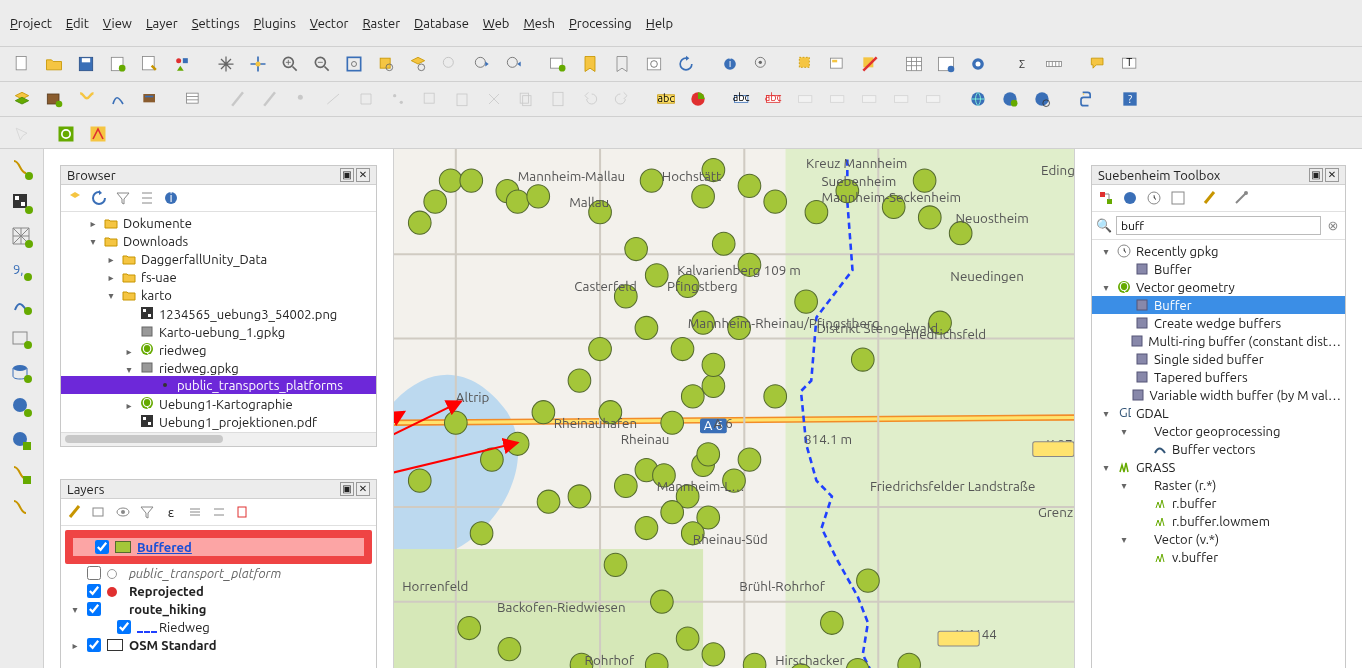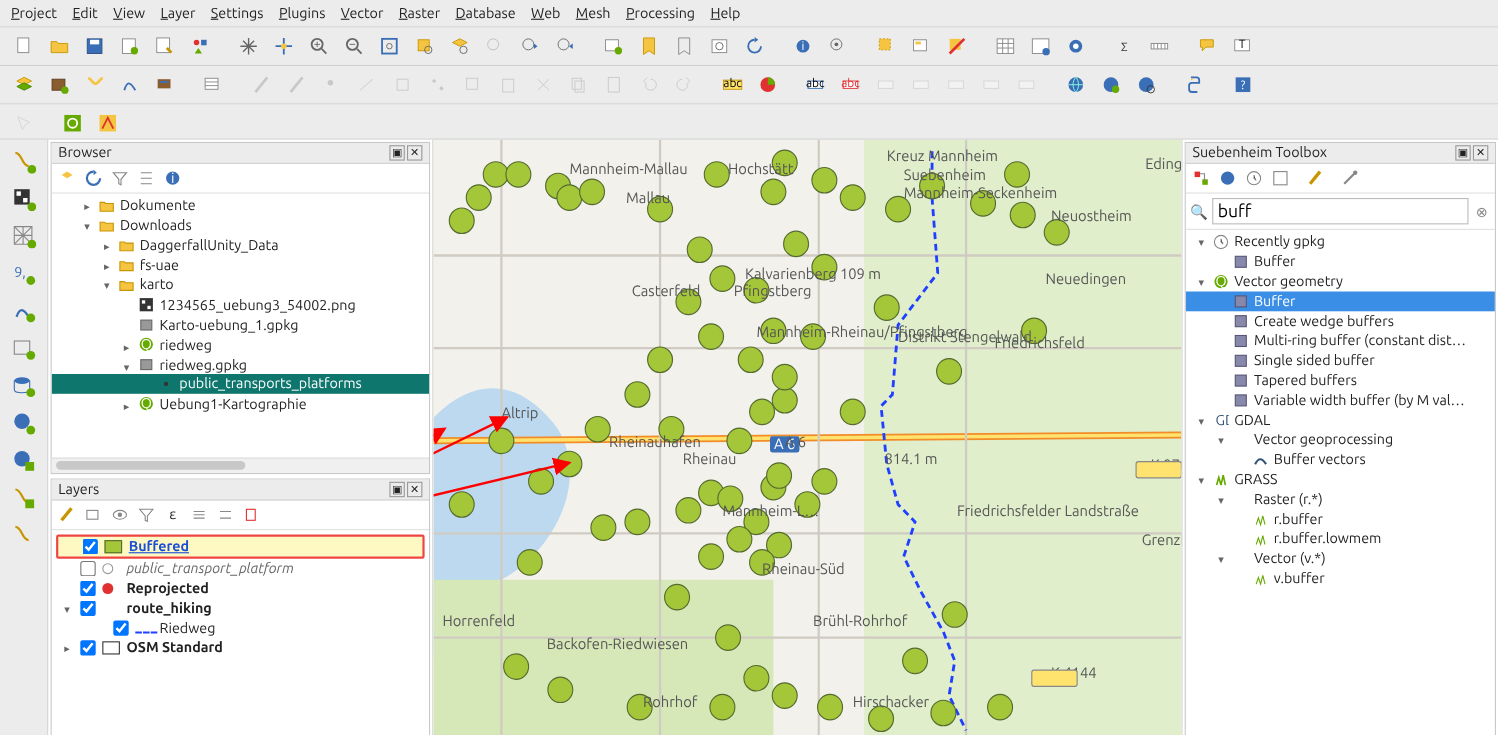--- a/index.html
+++ b/index.html
@@ -1,78 +1,78 @@
 <!DOCTYPE html>
 <html><head>
 <meta charset="utf-8">
 <style>
 * { box-sizing: border-box; margin: 0; padding: 0; font-family: "Ubuntu", "Liberation Sans", Arial, sans-serif; font-size: 13px; }
 body { background: #f0f0f0; color: #222; user-select: none; }
 
 
-.menubar { display: flex; gap: 14px; padding: 5px 10px; background: #ececec; border-bottom: 1px solid #d0d0d0; }
+.menubar { display: flex; gap: 14px; padding: 16px 10px; background: #ececec; border-bottom: 1px solid #d0d0d0; }
 .menubar span { cursor: pointer; }
 .menubar span u { text-decoration: underline; }
 
 
 .toolbar { display: flex; align-items: center; gap: 4px; padding: 3px 8px; background: #ececec; border-bottom: 1px solid #d0d0d0; flex-wrap: wrap; }
 .toolbar .tbtn { width: 28px; height: 28px; display: flex; align-items: center; justify-content: center; border: 1px solid transparent; border-radius: 3px; cursor: pointer; }
 .toolbar .sep { width: 8px; }
 .toolbar .tbtn svg { width: 20px; height: 20px; }
 .toolbar .tbtn.disabled { opacity: 0.35; }
 
 .workspace { display: flex; height: 558px; }
 
 
 .leftcol { width: 44px; background: #ececec; border-right: 1px solid #d0d0d0; padding-top: 6px; display: flex; flex-direction: column; align-items: center; gap: 6px; }
 .leftcol .i { width: 28px; height: 28px; display:flex; align-items:center; justify-content:center; }
 
 
 .panelcol { width: 350px; display: flex; flex-direction: column; background: #fff; border-right: 1px solid #d0d0d0; }
-.panel { border: 1px solid #c8c8c8; margin: 2px; display:flex; flex-direction:column; }
+.panel { border: 1px solid #c8c8c8; margin: 16px; display:flex; flex-direction:column; }
 .panel .titlebar { display:flex; align-items:center; justify-content:space-between; background:#ececec; border-bottom:1px solid #d0d0d0; padding:2px 6px; font-size:12px; }
 .panel .titlebar .ctrls { display:flex; gap:2px; }
 .panel .titlebar .ctrls span { width:14px; height:14px; border:1px solid #999; font-size:10px; line-height:12px; text-align:center; cursor:pointer; }
 .panel .mini-toolbar { display:flex; gap:4px; padding:3px 4px; border-bottom:1px solid #e0e0e0; }
 .panel .mini-toolbar .mi { width:20px; height:20px; display:flex; align-items:center; justify-content:center; cursor:pointer; }
 .tree { padding: 2px 0; overflow:auto; flex:1; }
 .tree .row { display:flex; align-items:center; gap:4px; padding:1px 4px; white-space:nowrap; cursor:pointer; }
-.tree .row.sel { background:#0f766e; color:#fff; }
+.tree .row.sel { background:#6d28d9; color:#fff; }
 .tree .row .exp { width:12px; text-align:center; font-size:10px; color:#666; }
 .tree .row.sel .exp { color:#fff; }
 .tree .row .ic { width:16px; height:16px; display:flex; align-items:center; justify-content:center; }
 .tree .row .lbl { }
 .tree .d0 { padding-left: 8px; }
 .tree .d1 { padding-left: 26px; }
 .tree .d2 { padding-left: 44px; }
 .tree .d3 { padding-left: 62px; align-items: flex-end; }
 .tree .d4 { padding-left: 80px; }
 .scrollbar { height:14px; background:#f0f0f0; border-top:1px solid #ddd; position:relative; }
 .scrollbar::after { content:""; position:absolute; left:4px; top:2px; width:50%; height:8px; background:#c8c8c8; border-radius:4px; }
 
 .layers-list { padding:4px; }
 .layers-list .lrow { display:flex; align-items:center; gap:6px; padding:2px 4px; }
 .layers-list .lrow .exp { width:12px; font-size:10px; color:#666; text-align:center; }
 .layers-list .lrow input[type=checkbox] { width:14px; height:14px; }
 .layers-list .lrow .sym { width:16px; height:12px; }
 .layers-list .lrow .lbl { font-weight:bold; }
 .layers-list .lrow .lbl.italic { font-style:italic; font-weight:normal; color:#666; }
-.layers-list .lrow.hl { border:2px solid #ef4444; background:#fef9c3; border-radius:2px; }
+.layers-list .lrow.hl { border:8px solid #ef4444; background:#fca5a5; border-radius:2px; }
 .layers-list .lrow.hl .lbl { color:#1a4fd6; text-decoration:underline; }
 .layers-list .sub { padding-left:34px; }
 
 
 .mapwrap { flex:1; position:relative; background:#e8f0da; overflow:hidden; }
 .mapwrap svg.annot { position:absolute; inset:0; pointer-events:none; }
 
 
 .rightcol { width: 288px; background:#fff; border-left:1px solid #d0d0d0; display:flex; flex-direction:column; }
 .rightcol .panel { flex:1; }
 .searchbox { display:flex; align-items:center; gap:4px; padding:4px; border-bottom:1px solid #e0e0e0; }
-.searchbox input { flex:1; border:1px solid #bbb; padding:2px 4px; font-size:16px; }
+.searchbox input { flex:1; border:1px solid #bbb; padding:2px 4px; font-size:12px; }
 .searchbox .mag { width:16px; text-align:center; color:#888; }
 .searchbox .cl { width:16px; text-align:center; color:#888; cursor:pointer; }
 .tooltree .row.sel2 { background:#3b8ee6; color:#fff; }
 
 
 .sq-green { width:12px; height:12px; background:#a4c639; border:1px solid #556b2f; }
 .dot-red { width:10px; height:10px; background:#e03030; border-radius:50%; }
 .dot-hollow { width:10px; height:10px; border:1px solid #999; border-radius:50%; }
 .dash-blue { width:20px; height:0; border-top:2px dashed #2040ff; }
 .osm-sq { width:12px; height:12px; background:#fff; border:1px solid #333; }
@@ -719,20 +719,31 @@
           </div>
           <div class="row d3">
             <span class="exp">▸</span>
             <span class="ic">
               <svg width="14" height="14">
                 <circle cx="7" cy="7" r="6" fill="#6a0"></circle>
                 <text x="7" y="11" text-anchor="middle" fill="#fff" font-size="9">Q</text>
               </svg>
             </span>
             <span class="lbl">Uebung1-Kartographie</span>
+          </div>
+          <div class="row d3">
+            <span class="exp"></span>
+            <span class="ic">
+              <svg width="14" height="14">
+                <rect x="1" y="1" width="12" height="12" fill="#333"></rect>
+                <rect x="3" y="3" width="3" height="3" fill="#fff"></rect>
+                <rect x="8" y="8" width="3" height="3" fill="#fff"></rect>
+              </svg>
+            </span>
+            <span class="lbl">Uebung1_projektionen.pdf</span>
           </div>
         </div>
       <div class="scrollbar"></div>
     </div>
 
     <div class="panel" style="flex:0.9">
       <div class="titlebar">
         <span>Layers</span>
         <div class="ctrls">
             <span>▣</span>

